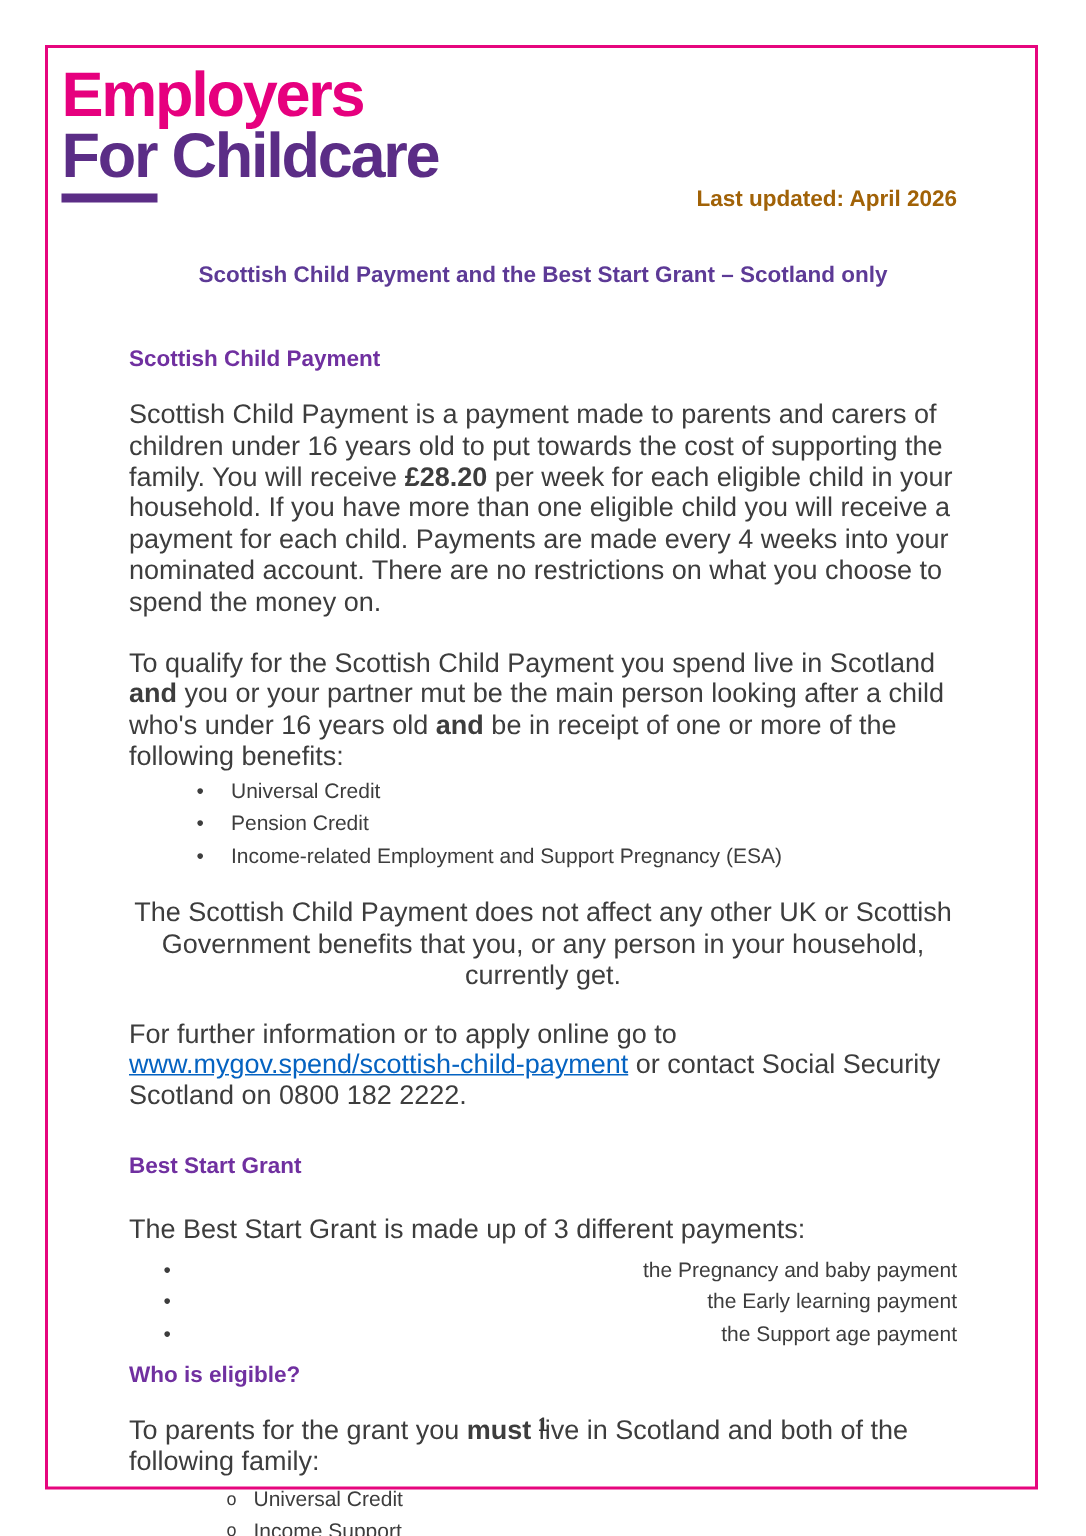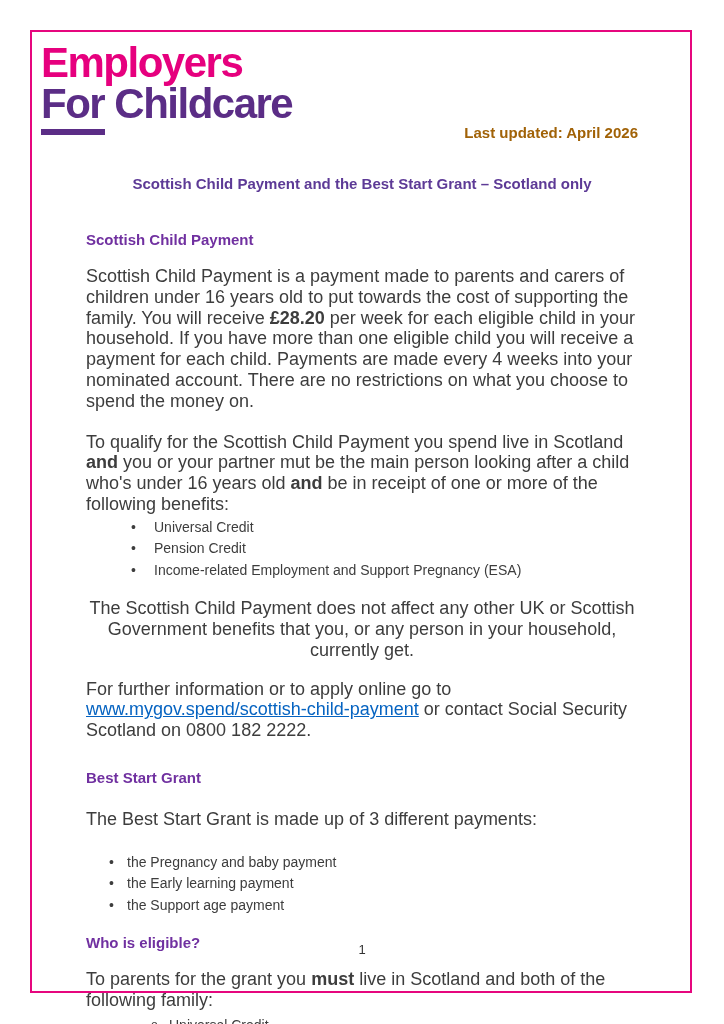--- a/index.html
+++ b/index.html
@@ -74,22 +74,22 @@
     text-decoration: underline;
   }
   
   .p1 { margin-top: 17px; }
   .p2 { margin-top: 20px; }
   .benefits { margin-top: 2px; }
   .p3 { margin-top: 17px; text-align: center; }
   .p4 { margin-top: 18px; }
   .h-bsg { margin-top: 28px; }
   .p-bsg { margin-top: 22px; }
-  .bsg-list { margin-top: 22px; }
-  .h-who { margin-top: 18px; }
+  .bsg-list { margin-top: 6px; text-align: right; }
+  .h-who { margin-top: 8px; }
   .p-who { margin-top: 17px; }
   .numbered { margin-top: 8px; }
   .sublist { margin-top: 4px; }
   
   ul, ol { list-style: none; margin: 0; padding: 0; font-size: 14px; }
   ul li { position: relative; line-height: 21.5px; }
   .benefits { padding-left: 45px; }
   .benefits li { padding-left: 23px; }
   .benefits li::before { content: "\2022"; position: absolute; left: 0; }
   .bsg-list { padding-left: 23px; }

